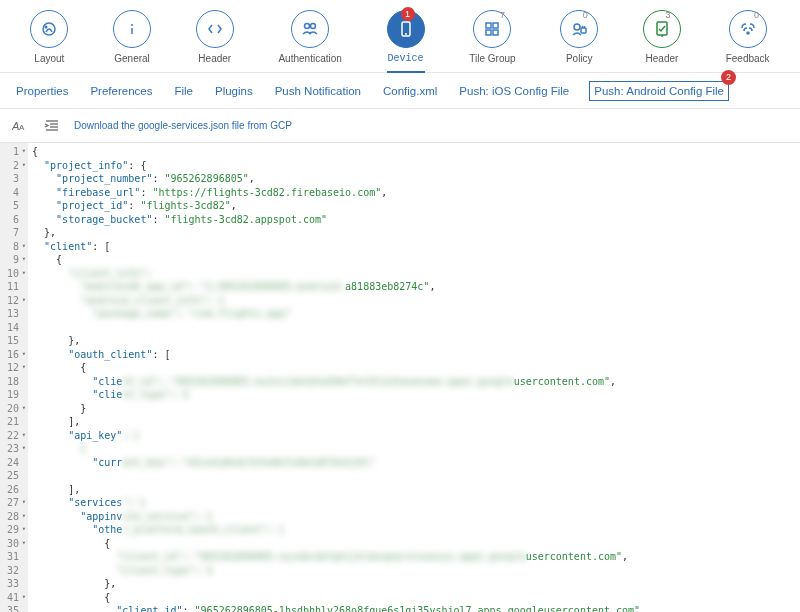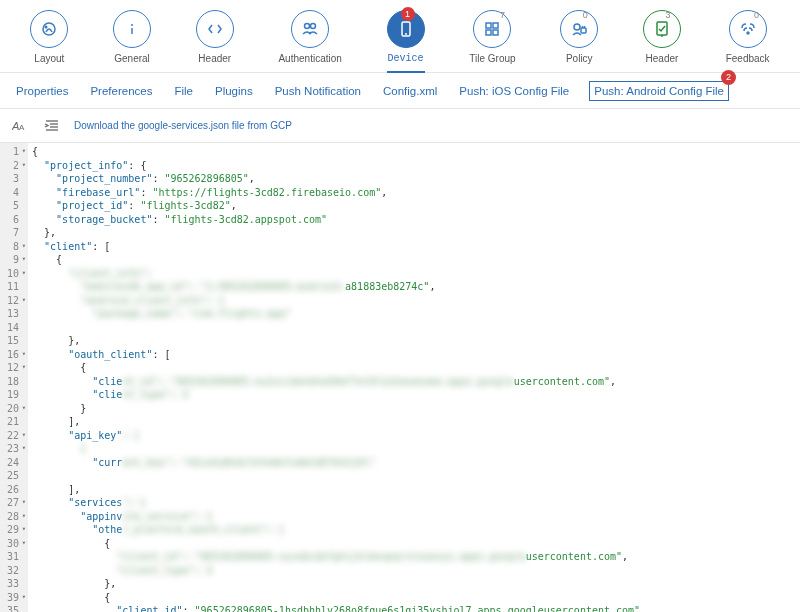--- a/index.html
+++ b/index.html
@@ -437,21 +437,21 @@
       </div>
       <div class="ln">
         <span>32</span>
         <span class="fold"></span>
       </div>
       <div class="ln">
         <span>33</span>
         <span class="fold"></span>
       </div>
       <div class="ln">
-        <span>39</span>
+        <span>41</span>
         <span class="fold">▾</span>
       </div>
       <div class="ln">
         <span>35</span>
         <span class="fold"></span>
       </div>
     </div>
   <div class="code" id="code"><div class="line"><span class="p">{</span></div><div class="line">  <span class="k">"project_info"</span><span class="p">: {</span></div><div class="line">    <span class="k">"project_number"</span><span class="p">: </span><span class="s">"965262896805"</span><span class="p">,</span></div><div class="line">    <span class="k">"firebase_url"</span><span class="p">: </span><span class="s">"https://flights-3cd82.firebaseio.com"</span><span class="p">,</span></div><div class="line">    <span class="k">"project_id"</span><span class="p">: </span><span class="s">"flights-3cd82"</span><span class="p">,</span></div><div class="line">    <span class="k">"storage_bucket"</span><span class="p">: </span><span class="s">"flights-3cd82.appspot.com"</span></div><div class="line">  <span class="p">},</span></div><div class="line">  <span class="k">"client"</span><span class="p">: [</span></div><div class="line">    <span class="p">{</span></div><div class="line">      <span class="blur">"client_info":</span> <span class="p"></span></div><div class="line">        <span class="blur">"mobilesdk_app_id": "1:965262896805:android:</span><span class="s">a81883eb8274c"</span><span class="p">,</span></div><div class="line">        <span class="blur">"android_client_info": {</span></div><div class="line">          <span class="blur">"package_name": "com.flights.app"</span></div><div class="line">        <span class="p"></span></div><div class="line">      <span class="p">},</span></div><div class="line">      <span class="k">"oauth_client"</span><span class="p">: [</span></div><div class="line">        <span class="p">{</span></div><div class="line">          <span class="k">"clie</span><span class="blur">nt_id": "965262896805-ou2oiidenbha50mf7el0l2u5aoanuma.apps.google</span><span class="s">usercontent.com"</span><span class="p">,</span></div><div class="line">          <span class="k">"clie</span><span class="blur">nt_type": 3</span></div><div class="line">        <span class="p">}</span></div><div class="line">      <span class="p">],</span></div><div class="line">      <span class="k">"api_key"</span><span class="blur">: [</span></div><div class="line">        <span class="blur">{</span></div><div class="line">          <span class="k">"curr</span><span class="blur">ent_key": "AIzaSyBxQrStUvWxYzAbCdEfGhIjKl"</span></div><div class="line">        <span class="p"></span></div><div class="line">      <span class="p">],</span></div><div class="line">      <span class="k">"services</span><span class="blur">": {</span></div><div class="line">        <span class="k">"appinv</span><span class="blur">ite_service": {</span></div><div class="line">          <span class="k">"othe</span><span class="blur">r_platform_oauth_client": [</span></div><div class="line">            <span class="p">{</span></div><div class="line">              <span class="blur">"client_id": "965262896805-xyzabcdefghijklmnopqrstuvwxyz.apps.google</span><span class="s">usercontent.com"</span><span class="p">,</span></div><div class="line">              <span class="blur">"client_type": 3</span></div><div class="line">            <span class="p">},</span></div><div class="line">            <span class="p">{</span></div><div class="line">              <span class="k">"client_id"</span><span class="p">: </span><span class="s">"965262896805-1hsdbhhlv268o8fgue6s1gi35vshjol7.apps.googleusercontent.com"</span><span class="p">,</span></div></div>
 </div>
 

